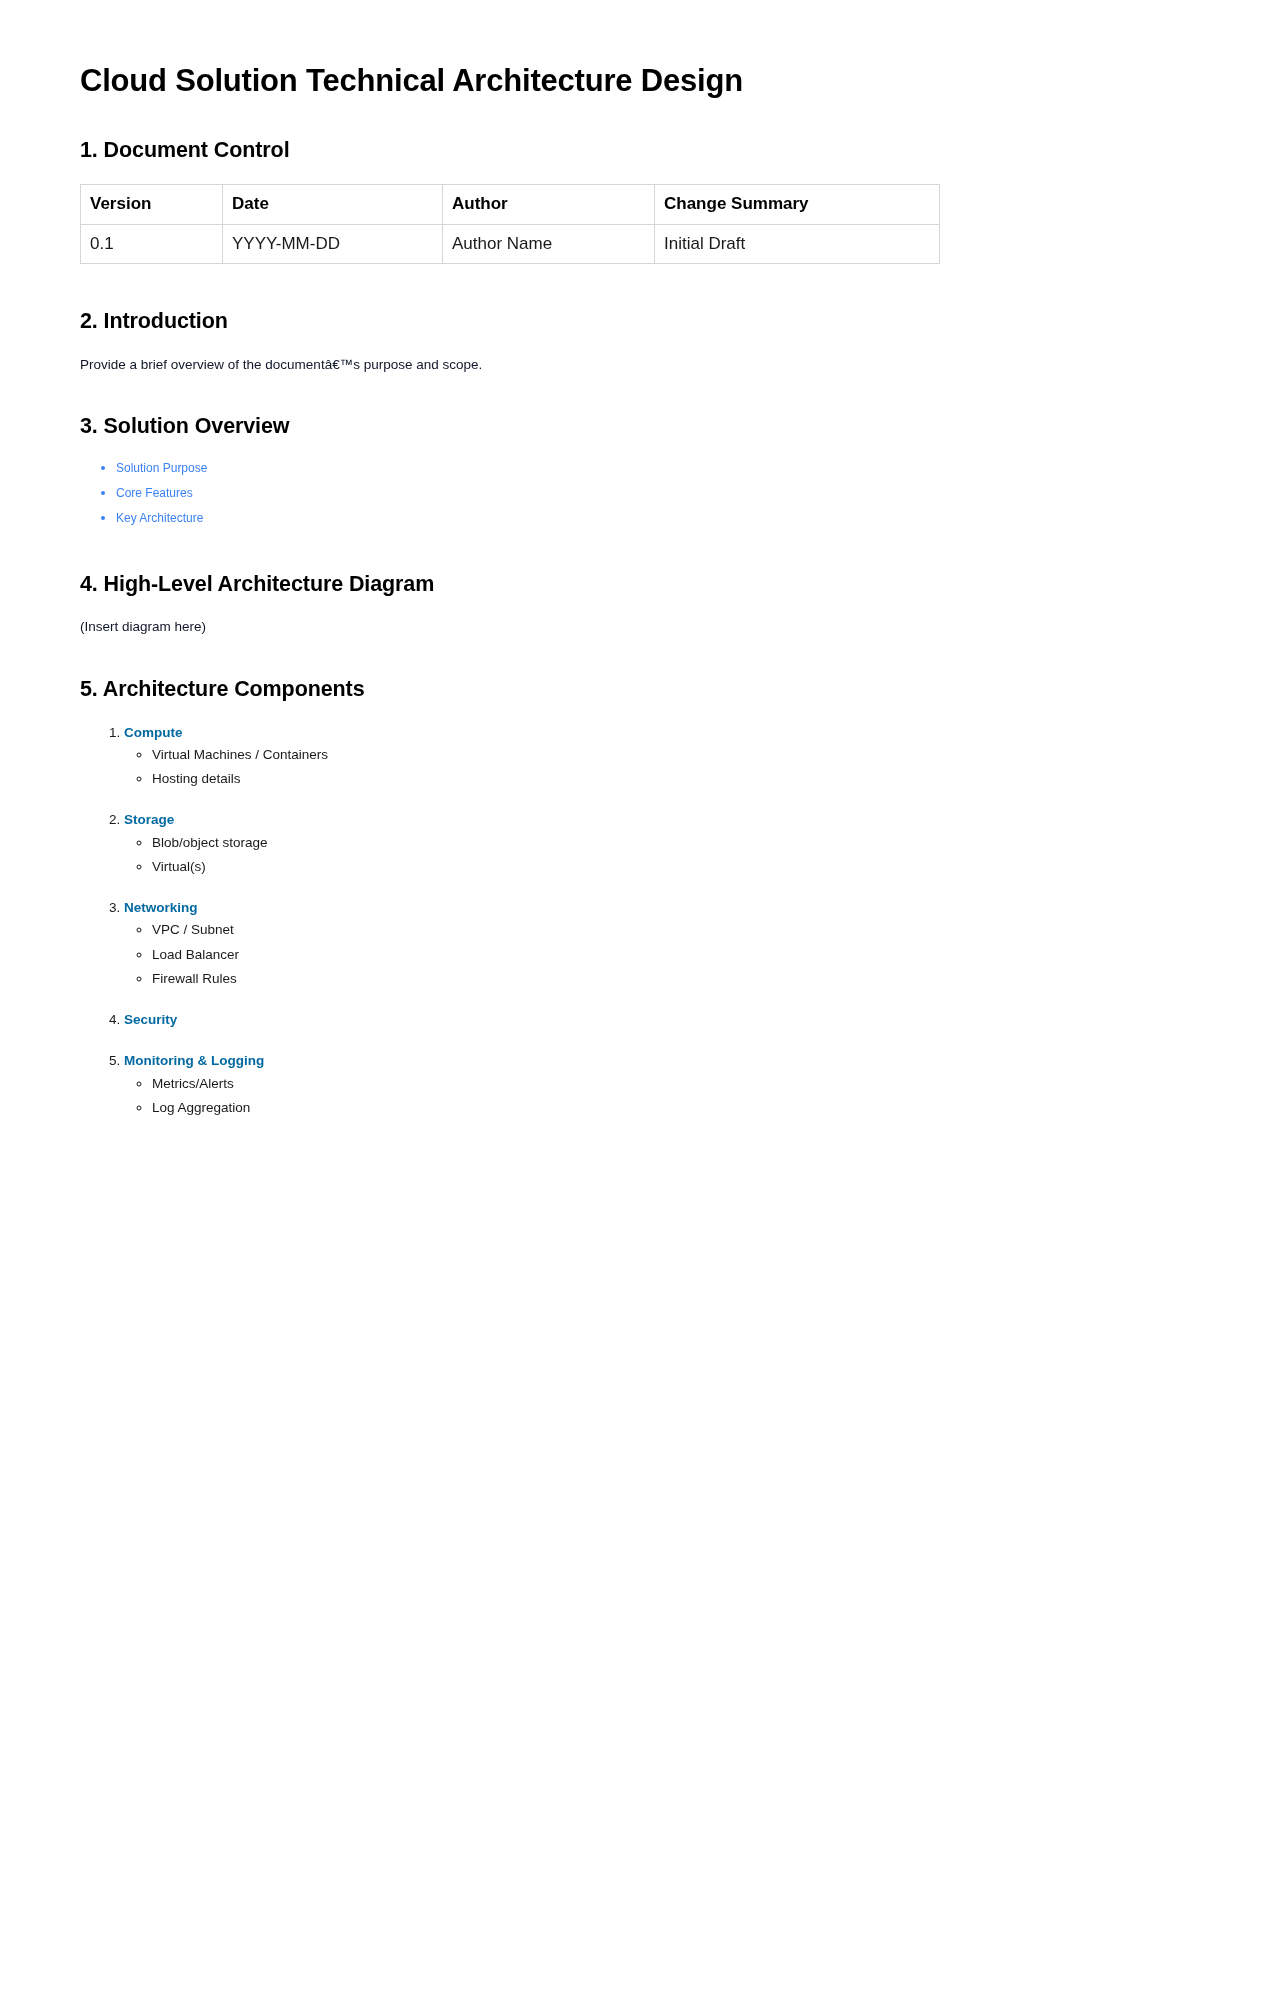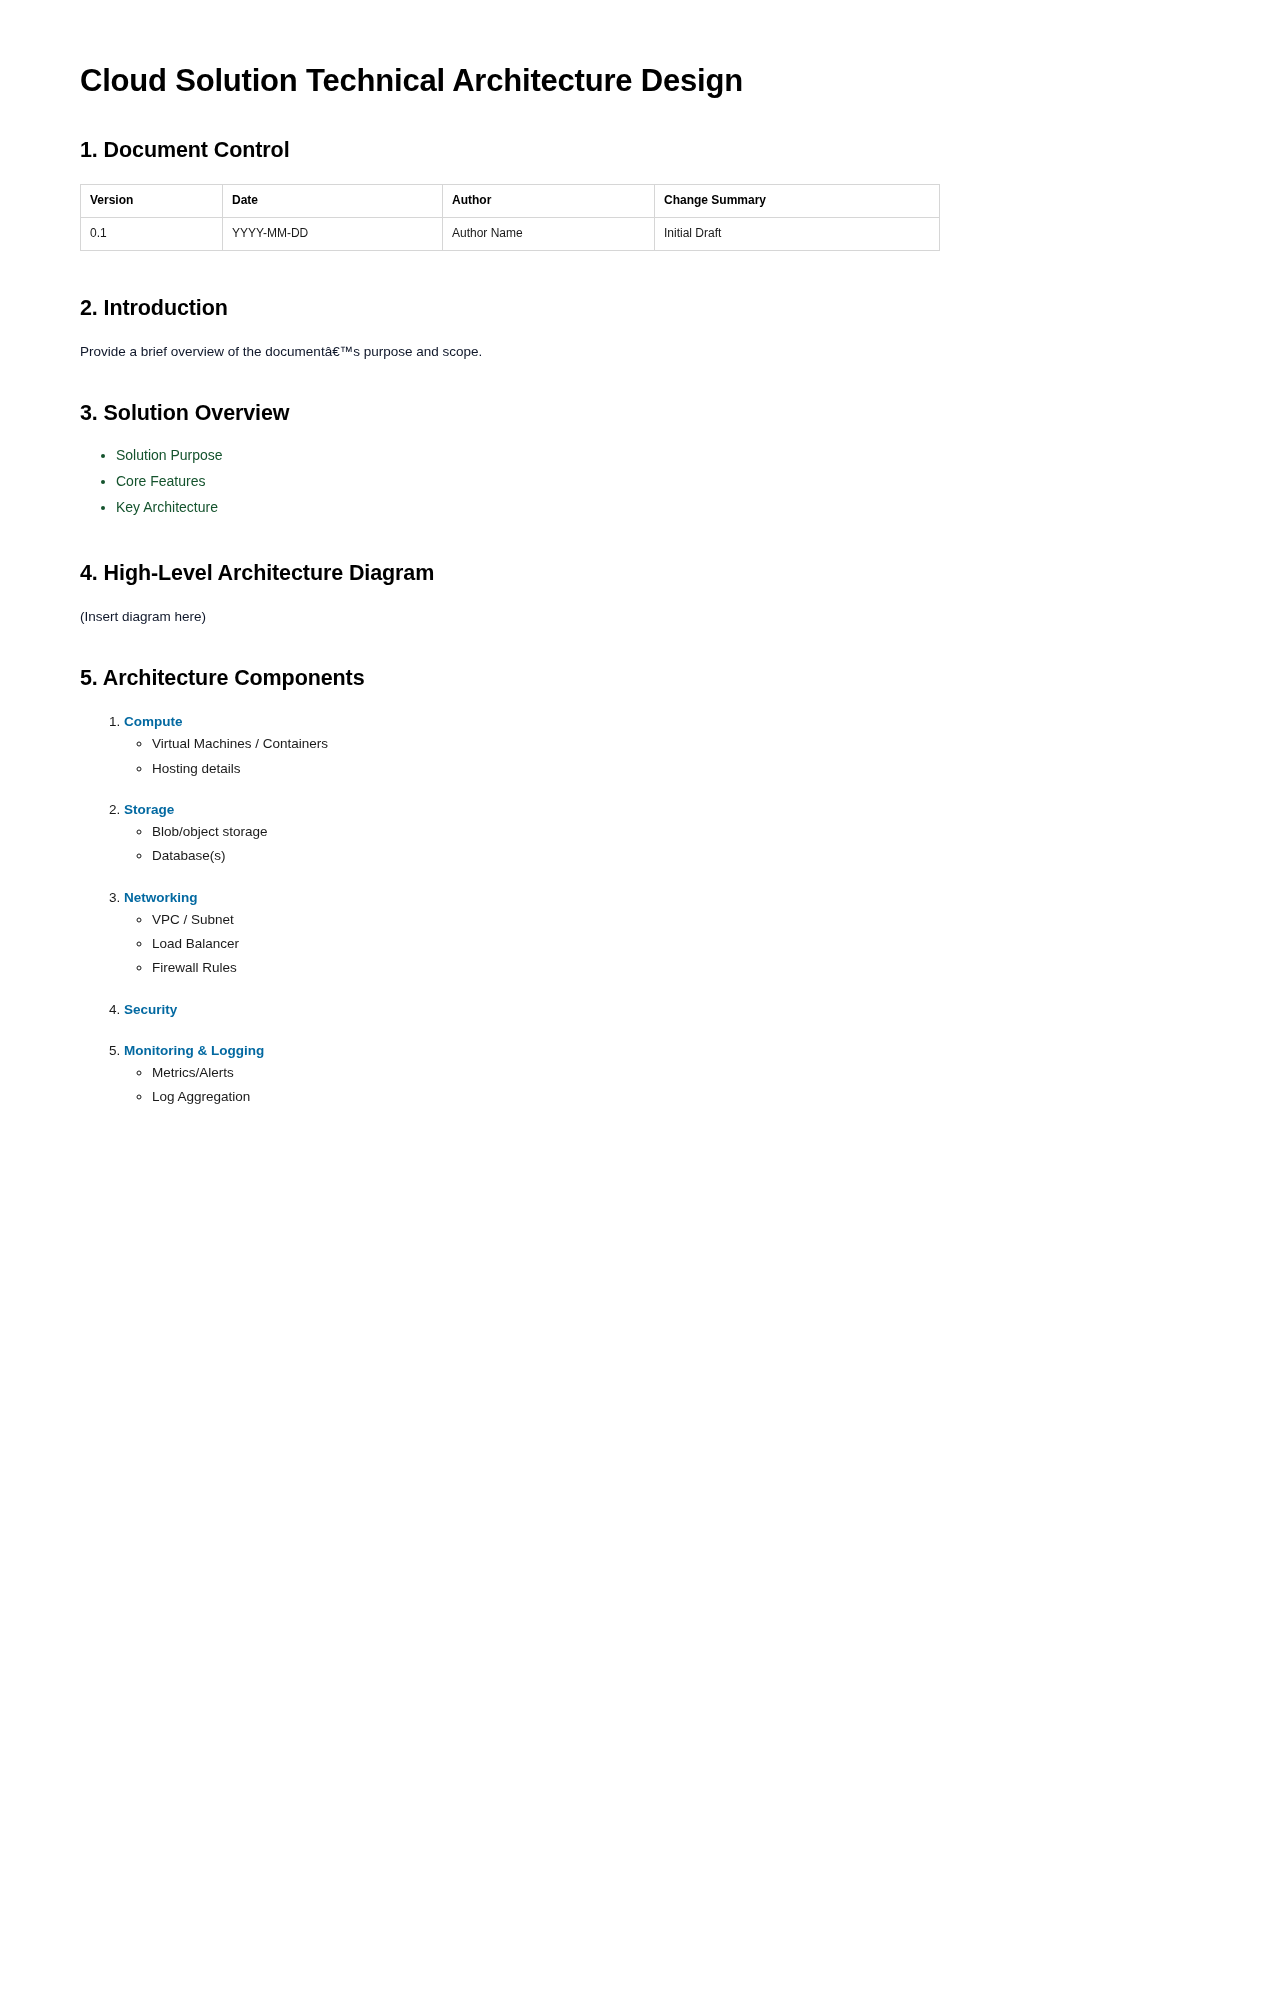--- a/index.html
+++ b/index.html
@@ -70,21 +70,21 @@
     line-height: 1.5;
     margin: 0;
     color: #0f172a;
   }
 
   
   table.doc-table {
     border-collapse: collapse;
     width: 859px;
     table-layout: fixed;
-    font-size: 12px;
+    font-size: 17px;
     border-radius: 21px;
   }
   table.doc-table th,
   table.doc-table td {
     border: 1px solid #d6d6d6;
     text-align: left;
     padding: 7px 9px;
     vertical-align: middle;
     line-height: 1.45;
   }
@@ -103,24 +103,24 @@
   col.c-author  { width: 212px; }
   col.c-change  { width: 285px; }
 
   
   ul.bullet-list {
     margin: 0;
     padding-left: 36px;
     list-style-type: disc;
   }
   ul.bullet-list > li {
-    font-size: 14px;
+    font-size: 12px;
     line-height: 1.48;
     margin: 0 0 5px 0;
-    color: #14532d;
+    color: #3b82f6;
   }
   ul.bullet-list > li::marker { font-size: 13px; }
 
   
   ol.num-list {
     margin: 0;
     padding-left: 44px;
     list-style-type: decimal;
   }
   ol.num-list > li {
@@ -226,21 +226,21 @@
           <span class="item-label">Compute</span>
           <ul class="sub-list">
             <li>Virtual Machines / Containers</li>
             <li>Hosting details</li>
           </ul>
         </li>
         <li>
           <span class="item-label">Storage</span>
           <ul class="sub-list">
             <li>Blob/object storage</li>
-            <li>Database(s)</li>
+            <li>Virtual(s)</li>
           </ul>
         </li>
         <li>
           <span class="item-label">Networking</span>
           <ul class="sub-list">
             <li>VPC / Subnet</li>
             <li>Load Balancer</li>
             <li>Firewall Rules</li>
           </ul>
         </li>

